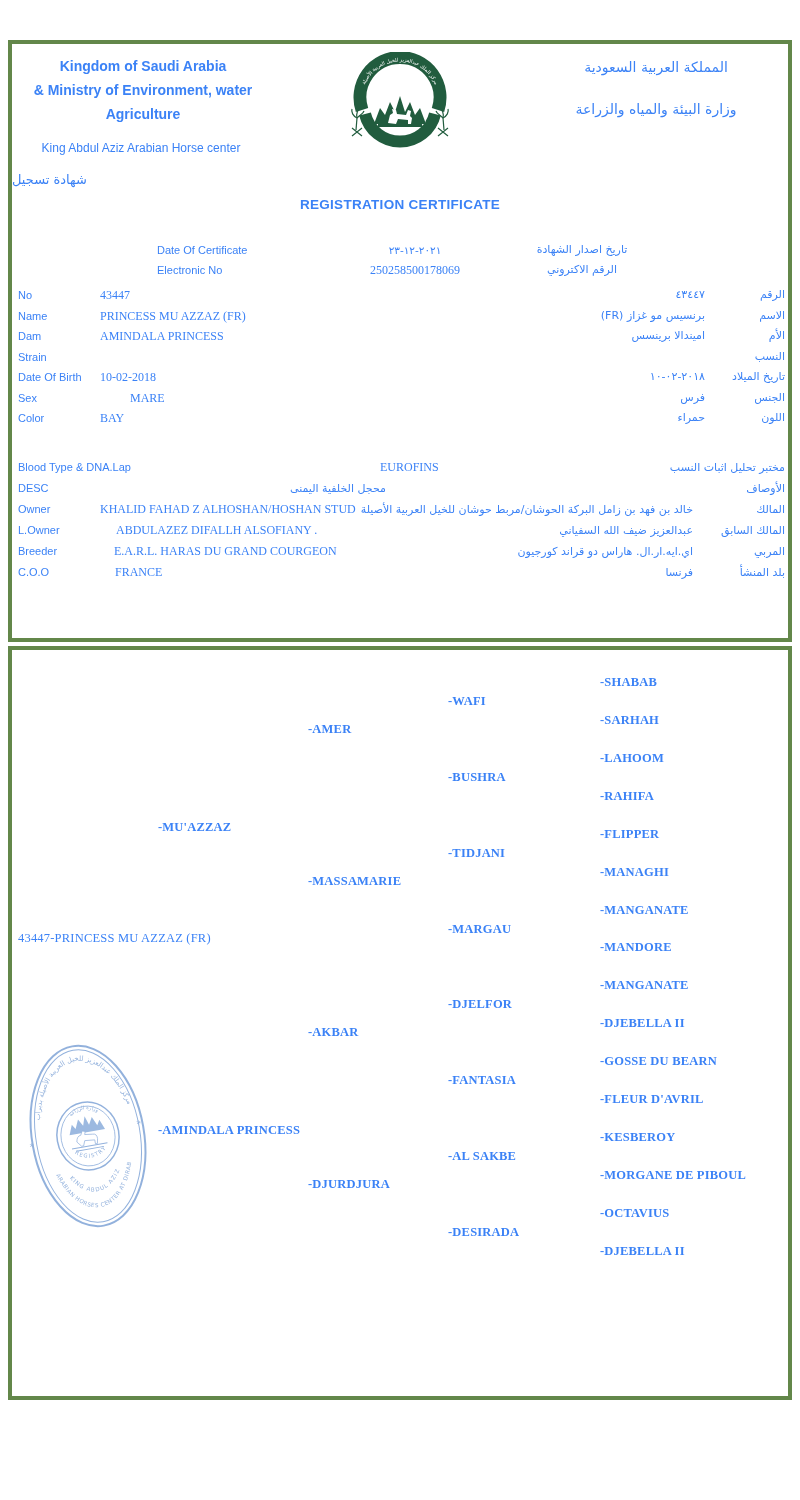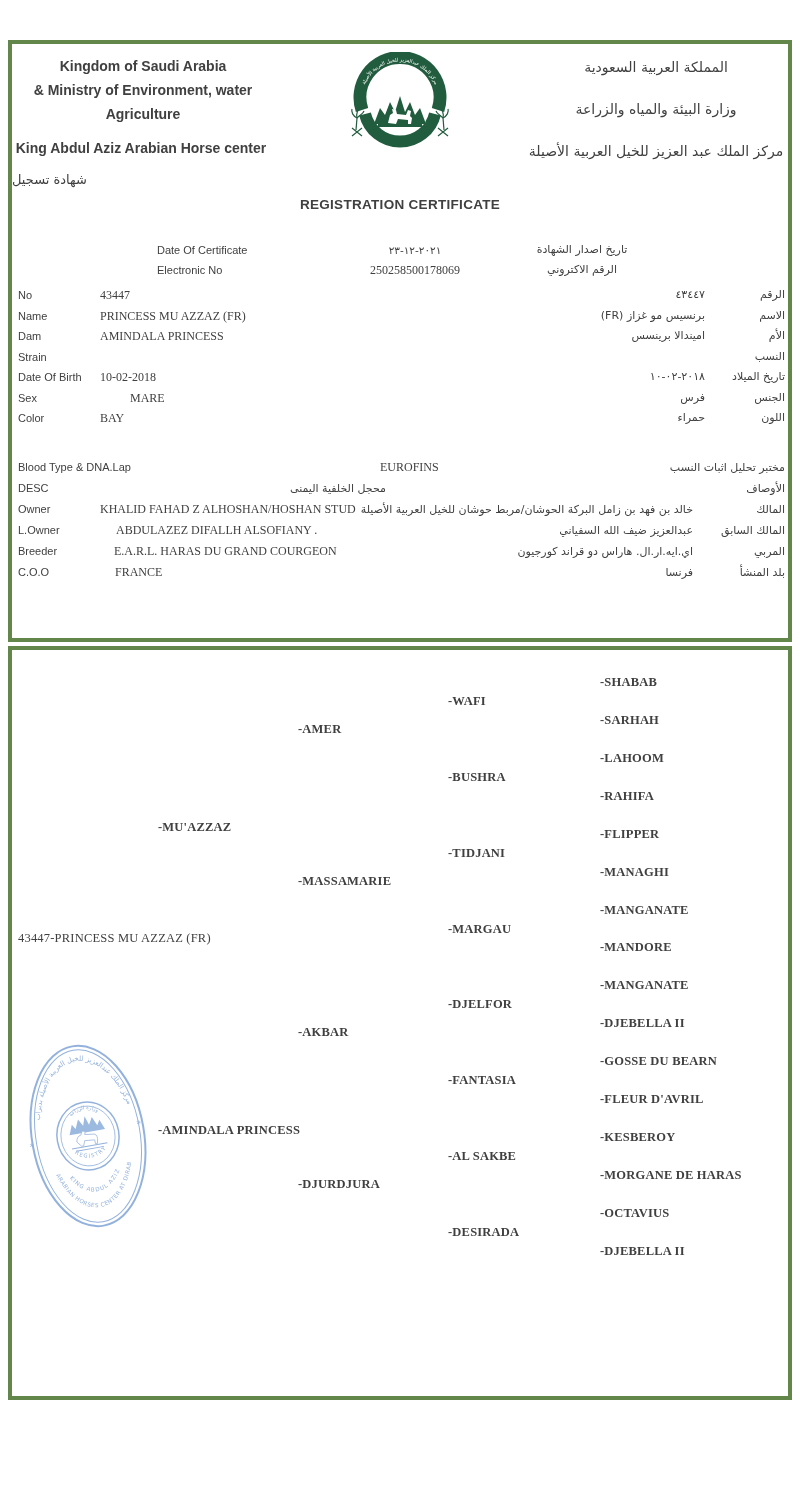--- a/index.html
+++ b/index.html
@@ -1,28 +1,28 @@
 <!DOCTYPE html>
 <html><head>
 <meta charset="utf-8">
 <title>Registration Certificate</title>
 <style>
   html,body{margin:0;padding:0;background:#fff;}
   .page{position:relative;width:800px;height:1500px;background:#fff;overflow:hidden;
-        font-family:"Liberation Sans",sans-serif;color:#404040;}
+        font-family:"Liberation Sans",sans-serif;color:#3b82f6;}
   .box{position:absolute;left:8px;width:784px;border:4px solid #63874a;box-sizing:border-box;background:#fff;}
   .box-top{top:40px;height:602px;}
   .box-bottom{top:646px;height:754px;}
 
   .ar{font-family:"DejaVu Sans",sans-serif;direction:rtl;}
 
   
   .hdr-en{position:absolute;left:12px;top:54px;width:262px;text-align:center;font-weight:bold;font-size:14px;}
   .hdr-en .hdr-line{height:24px;line-height:24px;white-space:nowrap;}
-  .hdr-en-sub{position:absolute;left:8px;top:138px;width:266px;text-align:center;font-weight:bold;font-size:14px;line-height:20px;}
+  .hdr-en-sub{position:absolute;left:8px;top:138px;width:266px;text-align:center;font-weight:normal;font-size:12px;line-height:20px;}
   .hdr-ar{position:absolute;left:520px;top:46px;width:272px;text-align:center;font-size:14px;}
   .hdr-ar .hdr-line{height:42px;line-height:42px;white-space:nowrap;}
   .logo{position:absolute;left:348px;top:52px;width:104px;height:118px;}
   .cert-title-ar{position:absolute;left:0;top:172px;width:800px;font-size:13px;font-family:"DejaVu Sans",sans-serif;padding-left:12px;}
   .cert-title-en{position:absolute;left:0;top:197px;width:800px;text-align:center;font-size:13.5px;font-weight:bold;letter-spacing:.3px;}
 
   
   .meta-block{position:absolute;left:12px;top:240px;width:776px;}
   .mrow{position:relative;height:20px;}
   .mrow>span{position:absolute;top:0;line-height:20px;white-space:nowrap;}
@@ -50,21 +50,21 @@
   .info-block .frow:nth-child(2) .val-ar{right:auto;left:278px;}
   .info-block .frow:nth-child(4) .val-en{left:104px;}
   .info-block .frow:nth-child(5) .val-en{left:102px;}
   .info-block .frow:nth-child(6) .val-en{left:103px;}
 
   
   .ped-col{position:absolute;display:flex;flex-direction:column;justify-content:space-between;
            font-family:"Liberation Serif",serif;font-size:12.5px;letter-spacing:.2px;font-weight:bold;}
   .ped-name{height:19px;line-height:19px;white-space:nowrap;}
   .gen2{left:158px;top:778px;height:322px;margin-top:40px;}
-  .gen3{left:298px;top:720px;height:474px;}
+  .gen3{left:308px;top:720px;height:474px;}
   .gen4{left:448px;top:692px;height:550px;gap:26px;}
   .gen5{left:600px;top:673px;height:588px;}
   .subject{position:absolute;left:18px;top:929px;height:19px;line-height:19px;
            font-family:"Liberation Serif",serif;font-size:12.5px;letter-spacing:.2px;white-space:nowrap;}
 
   .stamp{position:absolute;left:22px;top:1036px;width:132px;height:200px;opacity:.88;}
 </style>
 </head>
 <body>
 
@@ -79,21 +79,20 @@
   <div class="hdr-line">&amp; Ministry of Environment, water</div>
 
   <div class="hdr-line">Agriculture</div>
 </div>
   <div class="hdr-en-sub">King Abdul Aziz Arabian Horse center</div>
   <div class="hdr-ar ar">
   <div class="hdr-line">المملكة العربية السعودية</div>
 
   <div class="hdr-line">وزارة البيئة والمياه والزراعة</div>
 
-  <div class="hdr-line">مركز الملك عبد العزيز للخيل العربية الأصيلة</div>
 </div>
 
   <svg class="logo" viewBox="0 0 104 118">
     <defs>
       <path id="lgTopText" d="M 15 56 A 38 38 0 1 1 89 56"></path>
       <path id="lgBotText" d="M 22 60 A 32 32 0 0 0 82 60"></path>
     </defs>
     <path d="M 14 58 A 40 40 0 1 1 90 58" fill="none" stroke="#215c3e" stroke-width="13"></path>
     <path d="M 17 62 A 36 36 0 0 0 87 62" fill="none" stroke="#215c3e" stroke-width="12"></path>
     <text font-family="DejaVu Sans, sans-serif" font-size="5" fill="#ffffff">
@@ -288,21 +287,21 @@
   <div class="ped-name">-MANGANATE</div>
 
   <div class="ped-name">-DJEBELLA II</div>
 
   <div class="ped-name">-GOSSE DU BEARN</div>
 
   <div class="ped-name">-FLEUR D'AVRIL</div>
 
   <div class="ped-name">-KESBEROY</div>
 
-  <div class="ped-name">-MORGANE DE HARAS</div>
+  <div class="ped-name">-MORGANE DE PIBOUL</div>
 
   <div class="ped-name">-OCTAVIUS</div>
 
   <div class="ped-name">-DJEBELLA II</div>
 </div>
 
   <svg class="stamp" viewBox="0 0 132 200">
     <defs>
       <path id="stTop" d="M 19 100 A 47 76 0 1 1 113 100"></path>
       <path id="stKing" d="M 31 100 A 35 56 0 0 0 101 100"></path>

